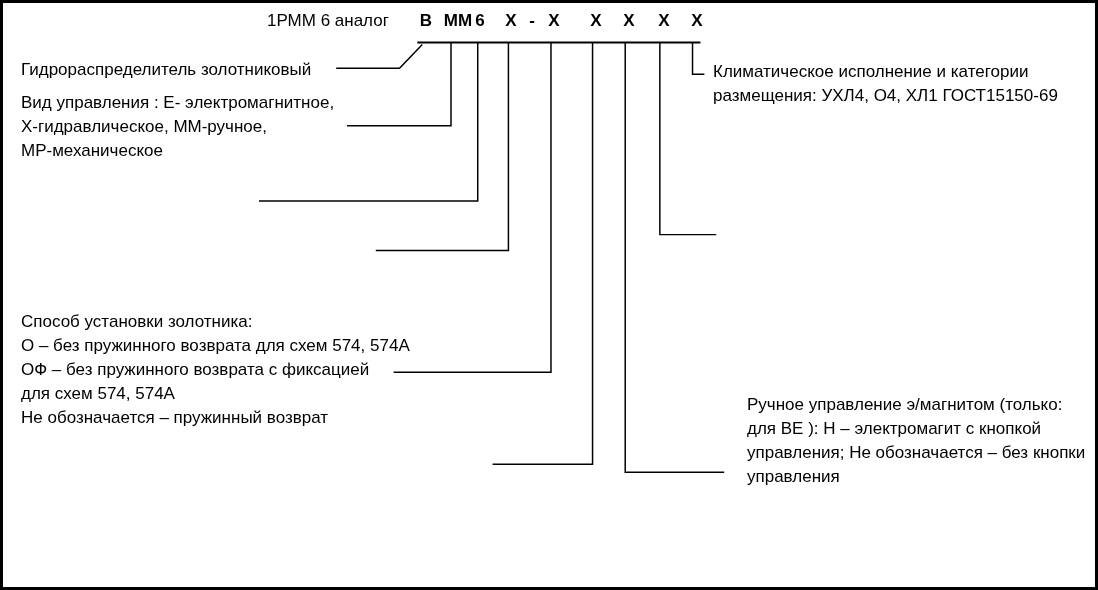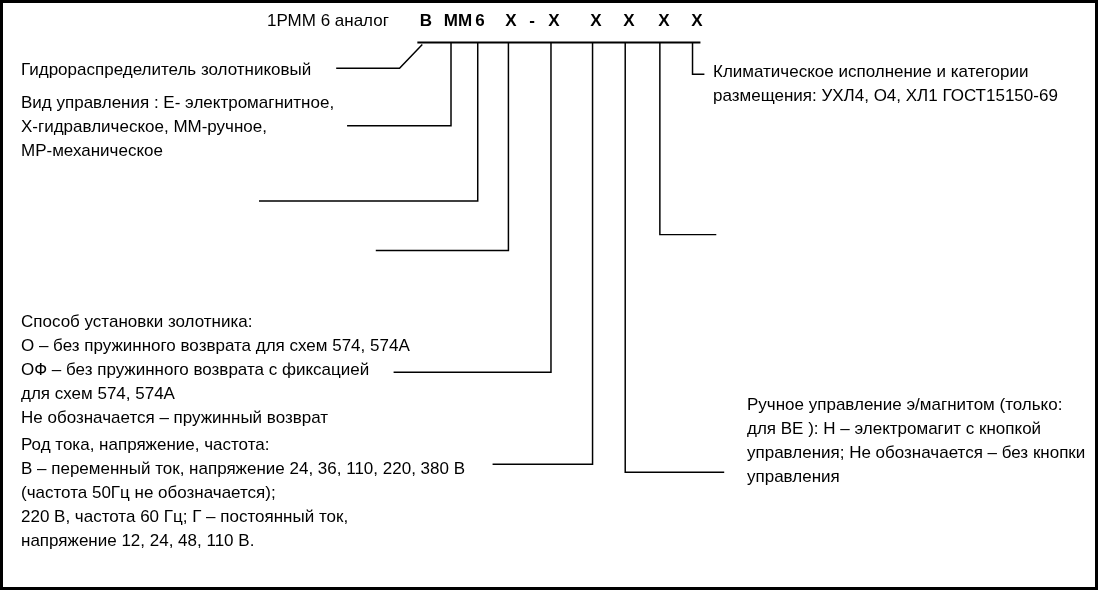--- a/index.html
+++ b/index.html
@@ -78,25 +78,20 @@
 
   <div class="lbl" style="left:18px; top:55px;">Гидрораспределитель золотниковый</div>
   <div class="lbl" style="left:18px; top:88px;">Вид управления : Е- электромагнитное,
 Х-гидравлическое, ММ-ручное,
 МР-механическое</div>
   <div class="lbl" style="left:18px; top:307px;">Способ установки золотника:
 О – без пружинного возврата для схем 574, 574А
 ОФ – без пружинного возврата с фиксацией
 для схем 574, 574А
 Не обозначается – пружинный возврат</div>
-  <div class="lbl" style="left:18px; top:430px;">Род тока, напряжение, частота:
-В – переменный ток, напряжение 24, 36, 110, 220, 380 В
-(частота 50Гц не обозначается);
-220 В, частота 60 Гц; Г – постоянный ток,
-напряжение 12, 24, 48, 110 В.</div>
 
   <div class="lbl" style="left:710px; top:57px;">Климатическое исполнение и категории
 размещения: УХЛ4, О4, ХЛ1 ГОСТ15150-69</div>
   <div class="lbl" style="left:722px; top:390px;margin-left:22px;">Ручное управление э/магнитом (только:
 для ВЕ ): Н – электромагит с кнопкой
 управления; Не обозначается – без кнопки
 управления</div>
 
 </div>
 

